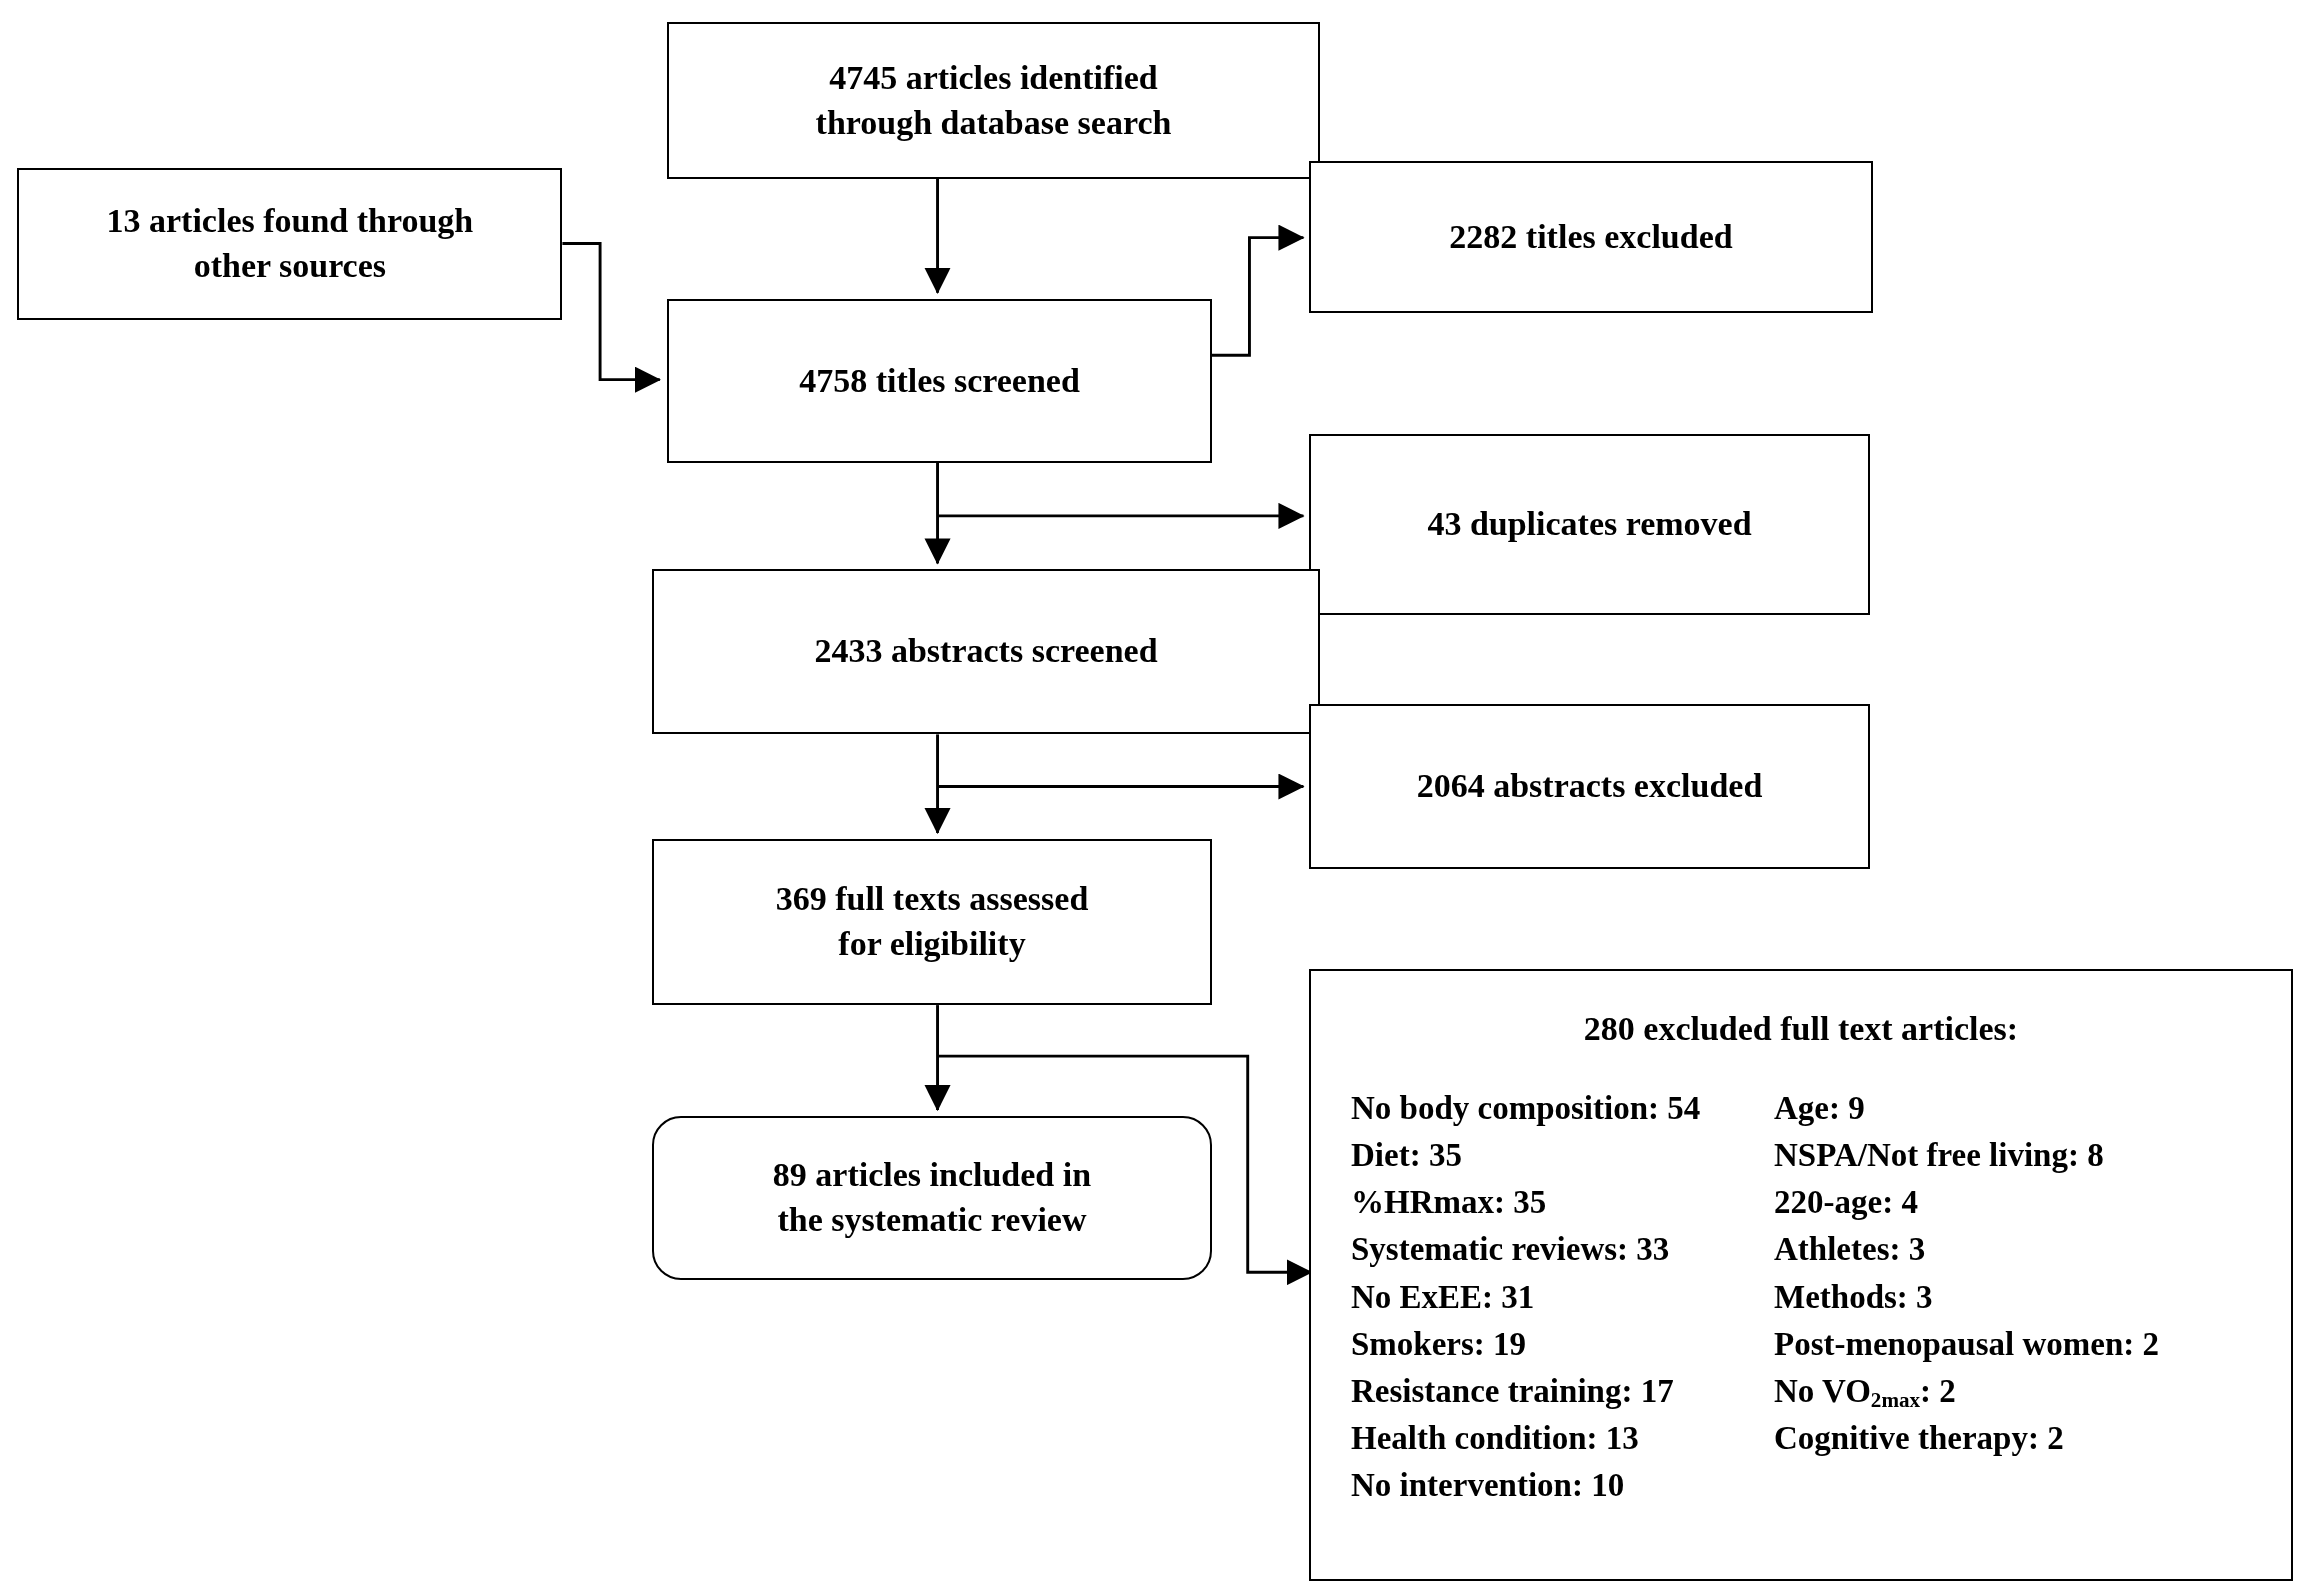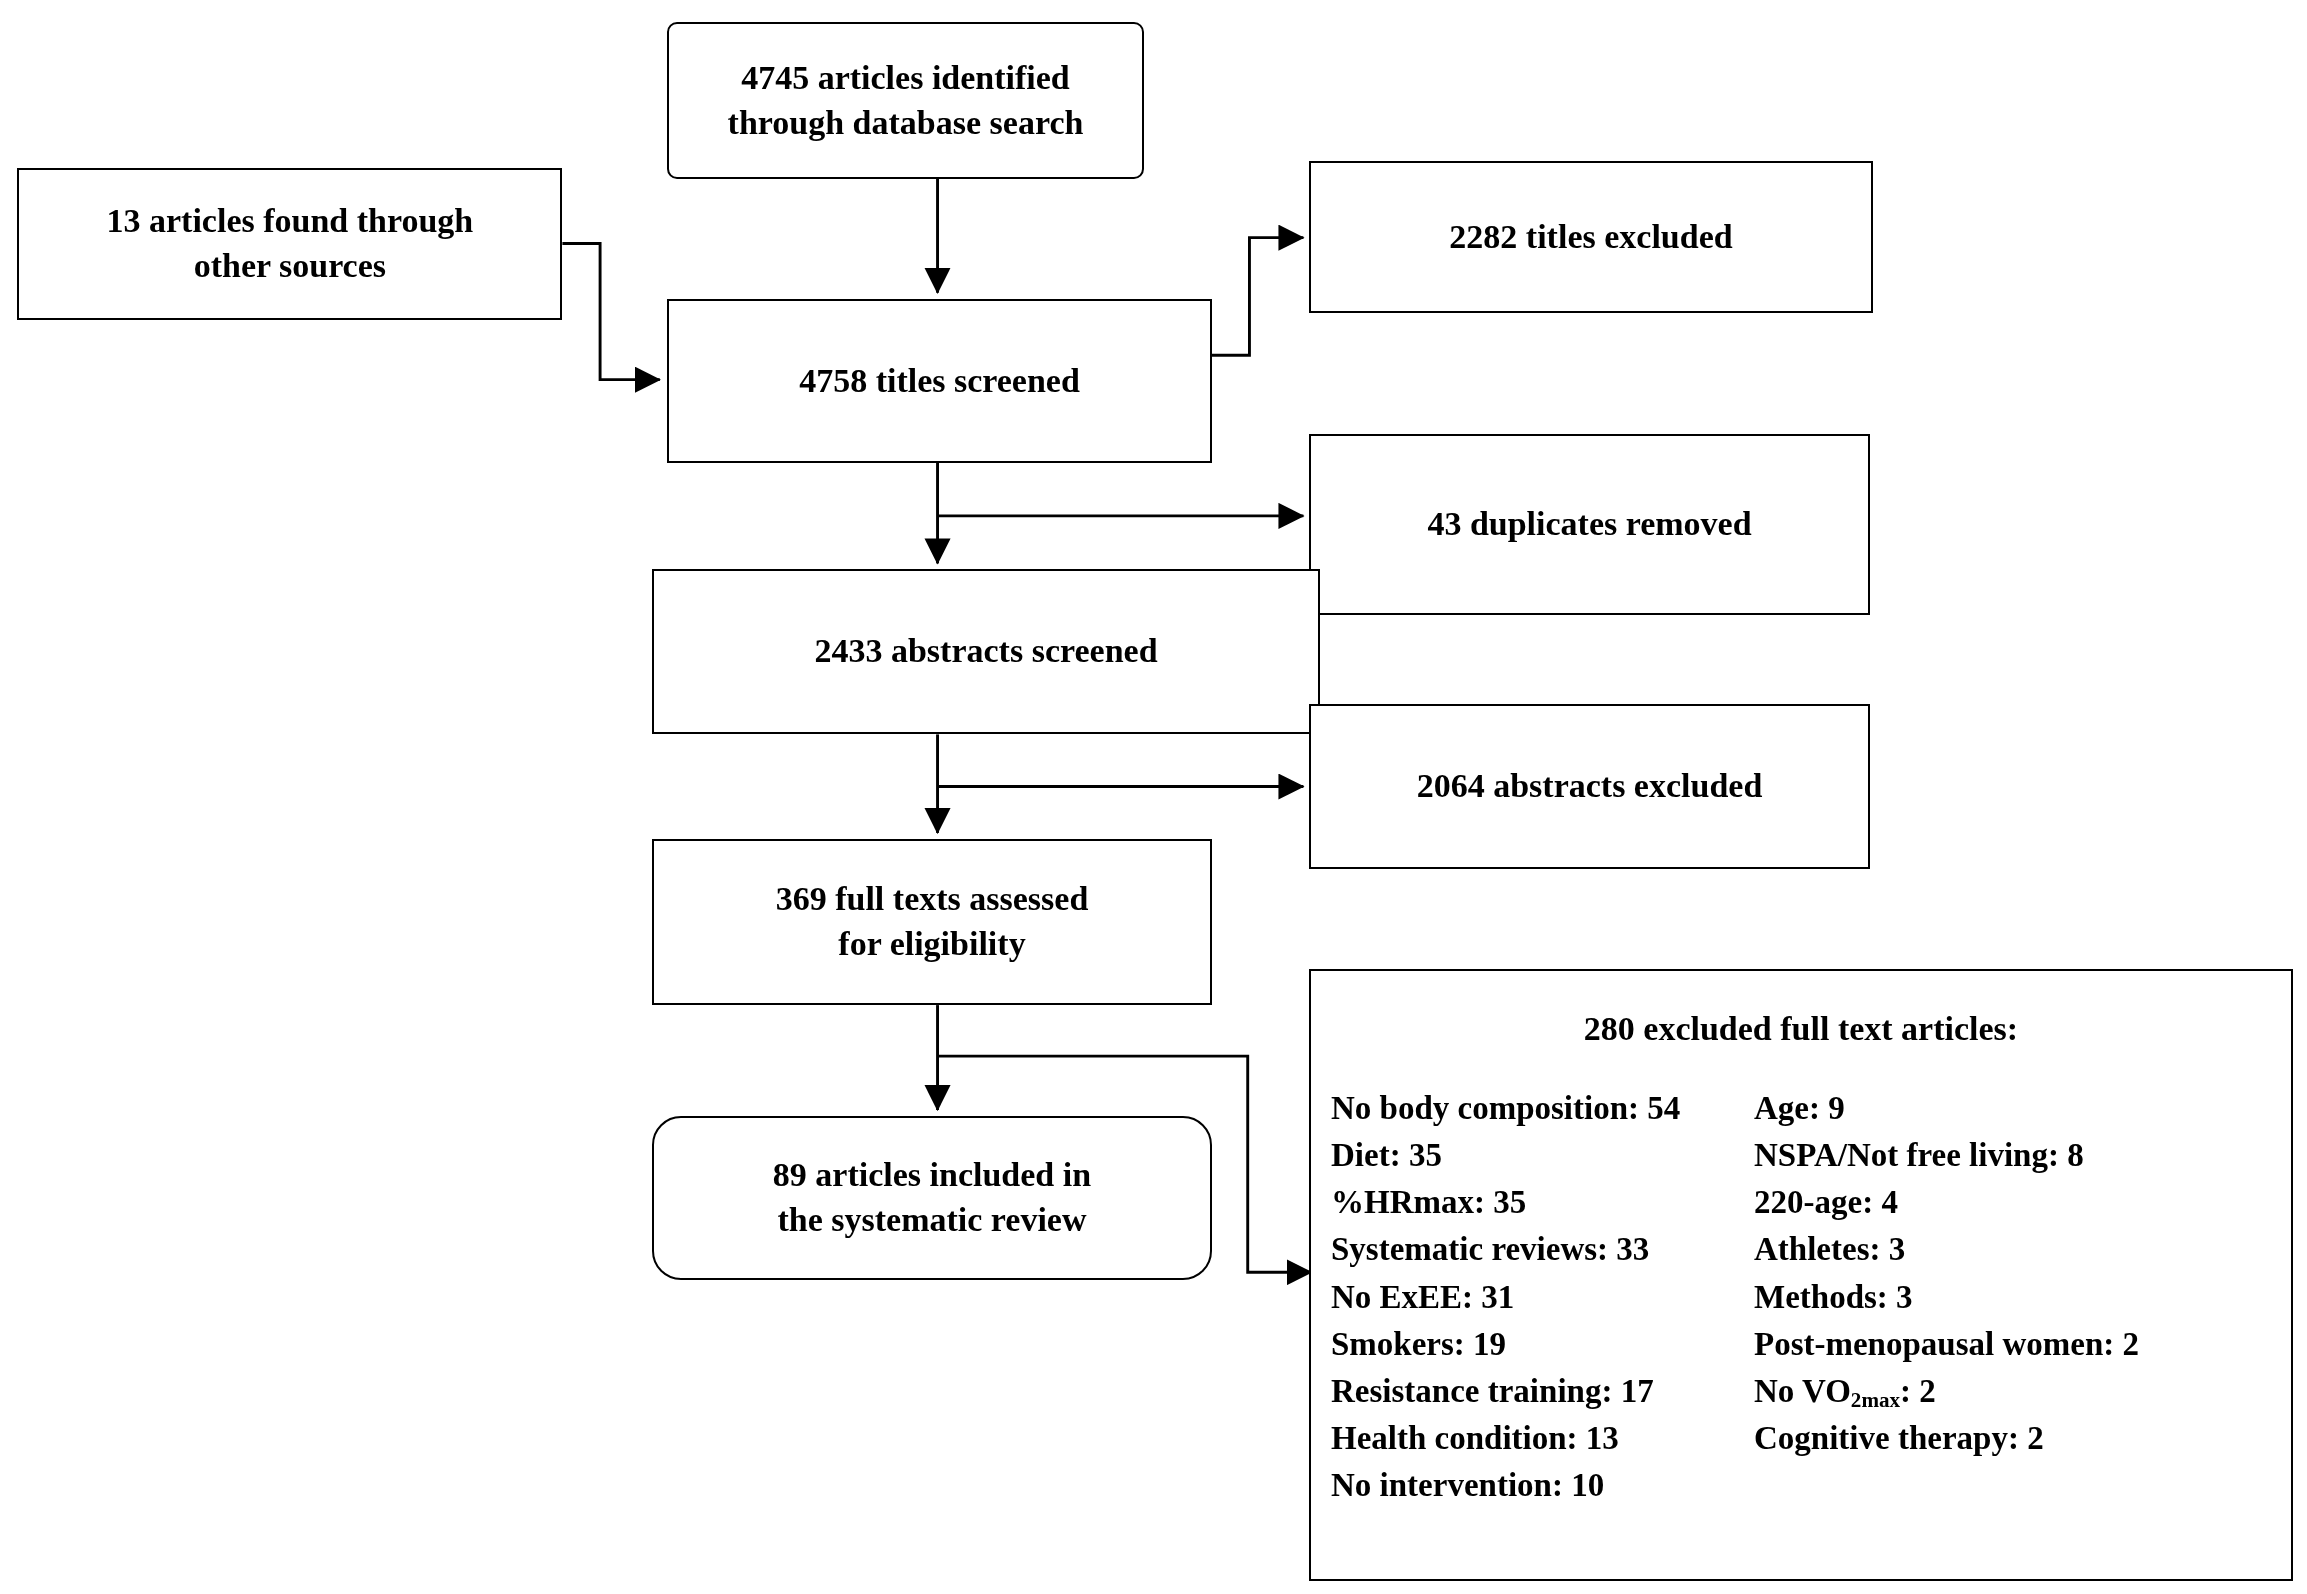--- a/index.html
+++ b/index.html
@@ -34,21 +34,21 @@
     justify-content: center;
     text-align: center;
     font-weight: bold;
     font-size: 34px;
     line-height: 1.32;
     padding: 3.5px 9.3px;
   }
   .node .txt { display: block; }
 
   
-  #node-identified  { left: 667px; top: 22px;   width: 477px;  height: 157px; border-radius: 10px; }
+  #node-identified  { left: 667px; top: 22px;   width: 653px;  height: 157px; }
   #node-other       { left: 17.4px;   top: 168px;  width: 545px;  height: 152px; }
   #node-titles      { left: 667px; top: 299px;  width: 545px;  height: 164px; }
   #node-titles-exc  { left: 1309px; top: 161px;  width: 564px;  height: 152px; }
   #node-duplicates  { left: 1309px; top: 434px;  width: 561px;  height: 181px; }
   #node-abstracts   { left: 652px; top: 569px;  width: 668px;  height: 165px; }
   #node-abs-exc     { left: 1309px; top: 704px; width: 561px;  height: 165px; }
   #node-fulltext    { left: 652px; top: 839px; width: 560px;  height: 166px; }
   #node-included    { left: 652px; top: 1116px; width: 560px;  height: 164px; border-radius: 29px; }
 
   #node-excluded-box {
@@ -65,21 +65,21 @@
   #excluded-title {
     text-align: center;
     font-weight: bold;
     font-size: 34px;
     margin-top: 38px;
     line-height: 1.2;
   }
   #excluded-cols {
     display: flex;
     margin-top: 35px;
-    padding-left: 20px;
+    padding-left: 40px;
     padding-right: 5.8px;
   }
   .exc-col {
     font-weight: bold;
     font-size: 33px;
     line-height: 1.43;
   }
   .exc-col.left  { width: 423px; }
   .exc-col.right { width: 499px; }
   .exc-item { white-space: nowrap; }

